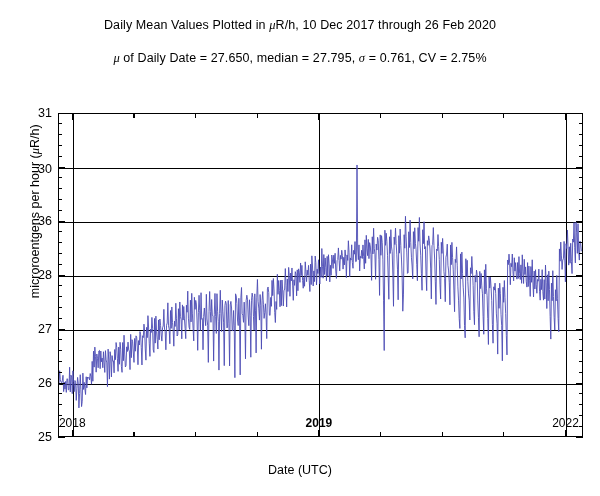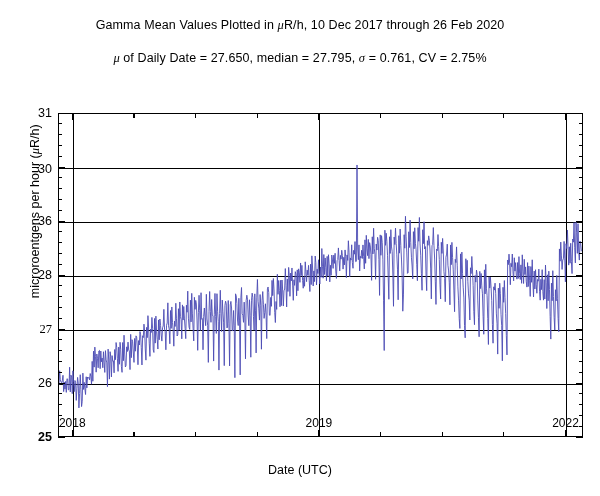--- a/index.html
+++ b/index.html
@@ -118,21 +118,21 @@
     width: 100%; height: 100%;
     display: block;
   }
 </style>
 </head>
 <body>
 
 <div id="page">
 
   <div class="title-block">
-    <div class="title-sub"><span>Gamma Mean Values Plotted in </span><span class="mi">μ</span><span>R/h, 10 Dec 2017 through 26 Feb 2020</span></div>
+    <div class="title-sub"><span>Daily Mean Values Plotted in </span><span class="mi">μ</span><span>R/h, 10 Dec 2017 through 26 Feb 2020</span></div>
     <div class="title-stats"><span class="mi">μ</span><span> of Daily Date = 27.650,   median = 27.795,   </span><span class="mi">σ</span><span> = 0.761,   CV = 2.75%</span></div>
   </div>
 
   <div id="plot-area">
     <div id="plot-inner">
       <div id="gridlines">
           <div class="grid-h" style="top: 269.5px;"></div>
           <div class="grid-h" style="top: 215.5px;"></div>
           <div class="grid-h" style="top: 161.5px;"></div>
           <div class="grid-h" style="top: 107.5px;"></div>
@@ -141,23 +141,23 @@
           <div class="grid-v" style="left: 260.397px;"></div>
           <div class="grid-v" style="left: 506.992px;"></div>
         </div>
       <svg id="series-svg" preserveAspectRatio="none" viewBox="0 0 525 324">
         <polyline id="series-path" fill="none" stroke="#4b4bb4" stroke-width="0.9" stroke-linejoin="round" stroke-linecap="round" points="0.00,272.11 0.67,258.34 1.33,267.34 2.00,269.69 2.66,270.40 3.33,268.37 4.00,262.88 4.66,279.35 5.33,269.74 6.00,276.88 6.66,269.07 7.33,280.10 7.99,266.35 8.66,266.72 9.33,277.60 9.99,277.37 10.66,254.79 11.33,279.70 11.99,262.69 12.66,264.72 13.32,281.40 13.99,258.39 14.66,270.20 15.32,279.36 15.99,268.17 16.66,270.01 17.32,288.16 17.99,276.45 18.65,265.03 19.32,270.65 19.99,295.72 20.65,281.24 21.32,262.33 21.99,277.14 22.65,294.40 23.32,289.12 23.98,260.74 24.65,277.14 25.32,270.04 25.98,276.59 26.65,282.27 27.32,264.39 27.98,275.54 28.65,264.64 29.31,265.80 29.98,265.05 30.65,267.47 31.31,261.12 31.98,263.87 32.65,271.83 33.31,248.90 33.98,268.94 34.64,238.63 35.31,254.71 35.98,234.55 36.64,244.20 37.31,259.76 37.98,241.48 38.64,245.88 39.31,255.35 39.97,238.50 40.64,237.85 41.31,256.25 41.97,238.50 42.64,249.28 43.31,245.57 43.97,255.35 44.64,239.24 45.30,249.67 45.97,260.02 46.64,238.13 47.30,247.42 47.97,250.41 48.64,274.36 49.30,236.56 49.97,247.48 50.63,266.75 51.30,239.15 51.97,244.36 52.63,264.55 53.30,243.10 53.97,248.72 54.63,248.47 55.30,260.45 55.96,236.97 56.63,247.26 57.30,229.95 57.96,234.95 58.63,246.30 59.30,258.98 59.96,234.54 60.63,251.79 61.29,229.70 61.96,236.80 62.63,254.14 63.29,259.95 63.96,229.93 64.63,248.26 65.29,222.59 65.96,241.53 66.62,254.54 67.29,253.07 67.96,234.29 68.62,239.00 69.29,229.53 69.96,237.43 70.62,238.54 71.29,257.20 71.95,221.75 72.62,245.17 73.29,227.03 73.95,229.13 74.62,240.50 75.29,249.94 75.95,225.84 76.62,238.68 77.28,223.23 77.95,224.48 78.62,234.47 79.28,252.32 79.95,227.98 80.62,232.46 81.28,218.90 81.95,222.12 82.61,235.16 83.28,252.54 83.95,223.14 84.61,224.98 85.28,211.46 85.95,217.85 86.61,236.39 87.28,247.67 87.94,214.68 88.61,225.06 89.28,202.91 89.94,215.30 90.61,230.62 91.28,243.87 91.94,216.55 92.61,219.86 93.27,204.67 93.94,215.61 94.61,237.27 95.27,239.96 95.94,205.73 96.61,230.54 97.27,203.36 97.94,218.88 98.60,226.84 99.27,236.50 99.94,207.22 100.60,227.20 101.27,206.28 101.94,212.76 102.60,222.40 103.27,228.50 103.93,215.12 104.60,213.31 105.27,196.56 105.93,216.43 106.60,218.98 107.27,237.25 107.93,212.64 108.60,210.30 109.26,190.01 109.93,213.10 110.60,216.23 111.26,231.22 111.93,197.74 112.60,215.76 113.26,194.18 113.93,209.87 114.59,217.25 115.26,233.63 115.93,208.45 116.59,213.80 117.26,190.41 117.93,206.10 118.59,223.38 119.26,221.85 119.92,195.92 120.59,217.53 121.26,189.16 121.92,203.73 122.59,206.91 123.26,226.25 123.92,192.08 124.59,207.34 125.25,193.70 125.92,206.20 126.59,215.68 127.25,226.05 127.92,192.37 128.59,199.48 129.25,178.23 129.92,205.44 130.58,214.48 131.25,216.78 131.92,187.34 132.58,209.20 133.25,180.46 133.91,201.16 134.58,215.46 135.25,228.34 135.91,184.44 136.58,196.58 137.25,187.55 137.91,191.22 138.58,208.24 139.24,237.81 139.91,199.88 140.58,182.42 141.24,197.81 141.91,217.76 142.58,179.82 143.24,206.51 143.91,205.91 144.57,237.24 145.24,203.58 145.91,195.20 146.57,204.58 147.24,212.98 147.91,181.41 148.57,206.25 149.24,212.56 149.90,249.94 150.57,198.77 151.24,178.61 151.90,198.89 152.57,209.61 153.24,186.68 153.90,202.32 154.57,203.30 155.23,248.61 155.90,201.47 156.57,180.57 157.23,203.75 157.90,220.79 158.57,180.79 159.23,198.58 159.90,208.55 160.56,257.69 161.23,200.79 161.90,177.34 162.56,200.92 163.23,218.90 163.90,187.22 164.56,199.06 165.23,209.42 165.89,253.20 166.56,192.58 167.23,188.38 167.89,190.98 168.56,215.30 169.23,214.60 169.89,187.68 170.56,210.48 171.22,253.49 171.89,192.12 172.56,188.57 173.22,195.21 173.89,218.42 174.56,217.33 175.22,197.75 175.89,213.21 176.55,265.30 177.22,180.94 177.89,182.97 178.55,190.76 179.22,207.27 179.89,212.87 180.55,185.40 181.22,207.33 181.88,262.53 182.55,185.01 183.22,174.58 183.88,200.93 184.55,202.47 185.22,209.62 185.88,189.29 186.55,204.32 187.21,246.35 187.88,187.63 188.55,182.33 189.21,186.40 189.88,203.24 190.55,212.98 191.21,186.92 191.88,202.55 192.54,244.72 193.21,187.97 193.88,180.23 194.54,184.41 195.21,203.73 195.88,217.49 196.54,180.97 197.21,197.36 197.87,240.42 198.54,184.29 199.21,166.50 199.87,188.36 200.54,195.33 201.21,207.36 201.87,181.65 202.54,192.35 203.20,236.68 203.87,187.38 204.54,178.65 205.20,191.41 205.87,205.65 206.54,199.95 207.20,190.96 207.87,202.33 208.53,225.99 209.20,175.95 209.87,174.06 210.53,179.55 211.20,202.38 211.87,202.63 212.53,184.56 213.20,193.54 213.86,167.40 214.53,182.78 215.20,165.52 215.86,177.05 216.53,199.63 217.20,209.83 217.86,188.65 218.53,196.61 219.19,161.28 219.86,181.44 220.53,167.49 221.19,177.73 221.86,193.99 222.53,167.25 223.19,192.80 223.86,167.05 224.52,177.13 225.19,193.25 225.86,177.95 226.52,176.19 227.19,155.53 227.86,172.31 228.52,194.13 229.19,166.04 229.85,178.59 230.52,154.35 231.19,162.33 231.85,183.43 232.52,160.08 233.19,167.93 233.85,154.93 234.52,172.15 235.18,187.49 235.85,166.79 236.52,172.43 237.18,158.62 237.85,161.03 238.52,182.98 239.18,156.85 239.85,177.84 240.51,155.83 241.18,159.17 241.85,169.39 242.51,149.90 243.18,162.52 243.85,152.29 244.51,167.54 245.18,175.31 245.84,164.33 246.51,173.35 247.18,148.74 247.84,158.70 248.51,168.69 249.18,157.10 249.84,162.16 250.51,152.29 251.17,167.72 251.84,178.64 252.51,151.08 253.17,171.65 253.84,142.71 254.51,153.96 255.17,173.05 255.84,157.91 256.50,168.64 257.17,142.91 257.84,149.65 258.50,172.00 259.17,156.13 259.84,160.53 260.50,146.69 261.17,161.79 261.83,171.03 262.50,153.99 263.17,164.31 263.83,135.36 264.50,153.19 265.16,165.21 265.83,141.41 266.50,161.50 267.16,144.84 267.83,154.27 268.50,167.77 269.16,143.27 269.83,163.08 270.49,141.60 271.16,150.83 271.83,168.89 272.49,152.23 273.16,162.27 273.83,141.90 274.49,146.82 275.16,155.37 275.82,142.04 276.49,150.31 277.16,140.16 277.82,158.08 278.49,165.42 279.16,147.65 279.82,146.46 280.49,134.76 281.15,147.26 281.82,157.89 282.49,142.28 283.15,146.05 283.82,137.11 284.49,142.41 285.15,156.06 285.82,144.21 286.48,151.86 287.15,136.79 287.82,143.67 288.48,164.63 289.15,141.81 289.82,147.30 290.48,127.55 291.15,139.08 291.81,163.77 292.48,144.83 293.15,146.99 293.81,131.61 294.48,149.49 295.15,155.25 295.81,137.16 296.48,141.05 297.14,128.36 297.81,148.56 298.48,148.23 299.14,51.30 299.81,134.80 300.48,146.61 301.14,131.70 301.81,157.98 302.47,143.18 303.14,144.95 303.81,137.08 304.47,145.43 305.14,131.75 305.81,143.45 306.47,155.89 307.14,126.62 307.80,150.21 308.47,122.08 309.14,135.63 309.80,142.56 310.47,126.19 311.14,145.53 311.80,129.44 312.47,132.77 313.13,141.29 313.80,167.38 314.47,123.56 315.13,140.83 315.80,114.94 316.47,135.07 317.13,141.09 317.80,166.30 318.46,130.86 319.13,136.90 319.80,124.06 320.46,127.17 321.13,146.32 321.80,182.53 322.46,121.64 323.13,142.19 323.79,122.41 324.46,129.22 325.13,146.62 325.79,187.32 326.46,237.97 327.13,116.90 327.79,132.13 328.46,119.97 329.12,128.06 329.79,142.15 330.46,164.17 331.12,186.43 331.79,123.53 332.46,140.35 333.12,116.40 333.79,133.76 334.45,138.47 335.12,161.02 335.79,193.48 336.45,123.83 337.12,131.36 337.79,114.82 338.45,130.23 339.12,141.67 339.78,156.11 340.45,186.96 341.12,122.43 341.78,140.02 342.45,115.78 343.12,132.26 343.78,145.96 344.45,162.93 345.11,198.42 345.78,182.06 346.45,121.47 347.11,135.03 347.78,102.91 348.45,123.55 349.11,138.98 349.78,160.38 350.44,159.65 351.11,118.50 351.78,134.35 352.44,106.76 353.11,129.28 353.78,144.11 354.44,152.95 355.11,165.92 355.77,118.39 356.44,135.61 357.11,114.49 357.77,130.08 358.44,136.53 359.11,151.66 359.77,167.73 360.44,114.26 361.10,128.05 361.77,104.11 362.44,130.72 363.10,142.07 363.77,160.30 364.44,177.39 365.10,116.46 365.77,130.46 366.43,108.43 367.10,135.76 367.77,133.41 368.43,161.00 369.10,177.78 369.77,127.47 370.43,132.12 371.10,122.63 371.76,126.96 372.43,136.85 373.10,155.90 373.76,186.04 374.43,132.57 375.10,131.46 375.76,114.29 376.43,132.68 377.09,145.95 377.76,168.89 378.43,191.60 379.09,135.95 379.76,137.50 380.43,121.29 381.09,133.39 381.76,146.30 382.42,171.24 383.09,186.17 383.76,129.08 384.42,140.29 385.09,125.20 385.76,138.87 386.42,158.68 387.09,165.55 387.75,188.88 388.42,144.11 389.09,140.97 389.75,130.98 390.42,152.21 391.09,157.91 391.75,169.24 392.42,192.02 393.08,131.76 393.75,151.63 394.42,129.16 395.08,144.53 395.75,156.80 396.41,178.01 397.08,198.96 397.75,146.17 398.41,149.48 399.08,133.73 399.75,152.08 400.41,173.93 401.08,187.31 401.74,205.84 402.41,215.76 403.08,140.75 403.74,165.99 404.41,138.95 405.08,160.27 405.74,174.25 406.41,185.08 407.07,212.88 407.74,225.19 408.41,145.64 409.07,163.52 409.74,147.19 410.41,168.30 411.07,181.01 411.74,187.34 412.40,207.29 413.07,154.75 413.74,160.56 414.40,143.34 415.07,156.98 415.74,172.84 416.40,198.88 417.07,212.00 417.73,162.53 418.40,169.14 419.07,157.11 419.73,161.46 420.40,188.08 421.07,205.01 421.73,224.14 422.40,158.38 423.06,175.66 423.73,160.50 424.40,172.97 425.06,180.92 425.73,203.57 426.40,221.63 427.06,156.80 427.73,181.01 428.39,151.22 429.06,175.25 429.73,182.84 430.39,205.98 431.06,231.93 431.73,163.79 432.39,175.15 433.06,164.20 433.72,174.25 434.39,187.74 435.06,211.84 435.72,230.64 436.39,173.90 437.06,177.18 437.72,170.19 438.39,180.43 439.05,201.16 439.72,210.57 440.39,241.60 441.05,175.20 441.72,195.55 442.39,170.24 443.05,180.35 443.72,201.47 444.38,212.95 445.05,248.34 445.72,174.37 446.38,189.47 447.05,167.57 447.72,184.60 448.38,200.81 449.05,222.78 449.71,242.40 450.38,146.90 451.05,151.58 451.71,141.01 452.38,150.13 453.05,171.81 453.71,150.24 454.38,153.71 455.04,140.88 455.71,158.87 456.38,167.88 457.04,144.65 457.71,158.08 458.38,149.56 459.04,162.32 459.71,166.21 460.37,149.44 461.04,165.45 461.71,143.51 462.37,160.37 463.04,166.54 463.71,151.81 464.37,170.36 465.04,141.70 465.70,158.06 466.37,170.57 467.04,146.19 467.70,161.51 468.37,153.87 469.04,168.82 469.70,174.17 470.37,149.53 471.03,173.61 471.70,153.03 472.37,167.17 473.03,183.54 473.70,153.48 474.37,169.35 475.03,146.69 475.70,169.11 476.36,184.09 477.03,158.07 477.70,176.07 478.36,156.69 479.03,171.81 479.70,180.37 480.36,166.51 481.03,168.20 481.69,156.06 482.36,178.34 483.03,187.31 483.69,166.37 484.36,176.68 485.03,156.63 485.69,178.78 486.36,187.29 487.02,166.66 487.69,186.17 488.36,151.96 489.02,169.22 489.69,195.74 490.36,161.84 491.02,187.92 491.69,158.13 492.35,176.73 493.02,203.73 493.69,226.48 494.35,170.20 495.02,187.88 495.69,157.64 496.35,183.58 497.02,204.73 497.68,217.41 498.35,176.83 499.02,188.06 499.68,162.41 500.35,186.00 501.02,205.84 501.68,219.06 502.35,135.76 503.01,148.11 503.68,128.89 504.35,142.83 505.01,156.38 505.68,146.93 506.35,145.73 507.01,128.19 507.68,145.06 508.34,168.89 509.01,130.55 509.68,135.44 510.34,116.74 511.01,133.49 511.68,152.06 512.34,133.64 513.01,150.13 513.67,130.05 514.34,148.38 515.01,160.57 515.67,125.79 516.34,128.96 517.01,109.27 517.67,134.57 518.34,149.83 519.00,108.94 519.67,119.01 520.34,140.21 521.00,110.39 521.67,137.89 522.34,146.97 523.00,127.79 523.67,130.31 524.33,137.72"></polyline>
       </svg>
     </div>
   </div>
 
   <div class="ylabels" id="axis-decor">
-      <div class="ylab" style="top: 431px; font-weight: bold;">25</div>
+      <div class="ylab" style="top: 431px;">25</div>
       <div class="ylab" style="top: 377px;">26</div>
-      <div class="ylab" style="top: 323px; font-family: Liberation Serif, serif;">27</div>
+      <div class="ylab" style="top: 323px;">27</div>
       <div class="ylab" style="top: 269px;">28</div>
       <div class="ylab" style="top: 215px;">36</div>
       <div class="ylab" style="top: 163px;">30</div>
       <div class="ylab" style="top: 107px;">31</div>
       <div class="tick" style="left: 58px; top: 436.5px; width: 7px; height: 1.1px;"></div>
       <div class="tick" style="left: 576px; top: 436.5px; width: 7px; height: 1.1px;"></div>
       <div class="tick" style="left: 58px; top: 425.7px; width: 4px; height: 1.1px;"></div>
       <div class="tick" style="left: 579px; top: 425.7px; width: 4px; height: 1.1px;"></div>
       <div class="tick" style="left: 58px; top: 414.9px; width: 4px; height: 1.1px;"></div>
       <div class="tick" style="left: 579px; top: 414.9px; width: 4px; height: 1.1px;"></div>
@@ -211,21 +211,21 @@
       <div class="tick" style="left: 579px; top: 155.7px; width: 4px; height: 1.1px;"></div>
       <div class="tick" style="left: 58px; top: 144.9px; width: 4px; height: 1.1px;"></div>
       <div class="tick" style="left: 579px; top: 144.9px; width: 4px; height: 1.1px;"></div>
       <div class="tick" style="left: 58px; top: 134.1px; width: 4px; height: 1.1px;"></div>
       <div class="tick" style="left: 579px; top: 134.1px; width: 4px; height: 1.1px;"></div>
       <div class="tick" style="left: 58px; top: 123.3px; width: 4px; height: 1.1px;"></div>
       <div class="tick" style="left: 579px; top: 123.3px; width: 4px; height: 1.1px;"></div>
       <div class="tick" style="left: 58px; top: 112.5px; width: 7px; height: 1.1px;"></div>
       <div class="tick" style="left: 576px; top: 112.5px; width: 7px; height: 1.1px;"></div>
       <div class="xlab" style="left: 72.3025px;">2018</div>
-      <div class="xlab" style="left: 318.897px;">2019</div>
+      <div class="xlab" style="left: 318.897px; font-weight: bold;">2019</div>
       <div class="xlab" style="left: 565.492px;">2022</div>
       <div class="tick" style="left: 71.8025px; top: 430px; width: 1.1px; height: 7px;"></div>
       <div class="tick" style="left: 71.8025px; top: 113px; width: 1.1px; height: 7px;"></div>
       <div class="tick" style="left: 133.451px; top: 432px; width: 1.1px; height: 5px;"></div>
       <div class="tick" style="left: 133.451px; top: 113px; width: 1.1px; height: 5px;"></div>
       <div class="tick" style="left: 195.1px; top: 432px; width: 1.1px; height: 5px;"></div>
       <div class="tick" style="left: 195.1px; top: 113px; width: 1.1px; height: 5px;"></div>
       <div class="tick" style="left: 256.748px; top: 432px; width: 1.1px; height: 5px;"></div>
       <div class="tick" style="left: 256.748px; top: 113px; width: 1.1px; height: 5px;"></div>
       <div class="tick" style="left: 318.397px; top: 430px; width: 1.1px; height: 7px;"></div>

